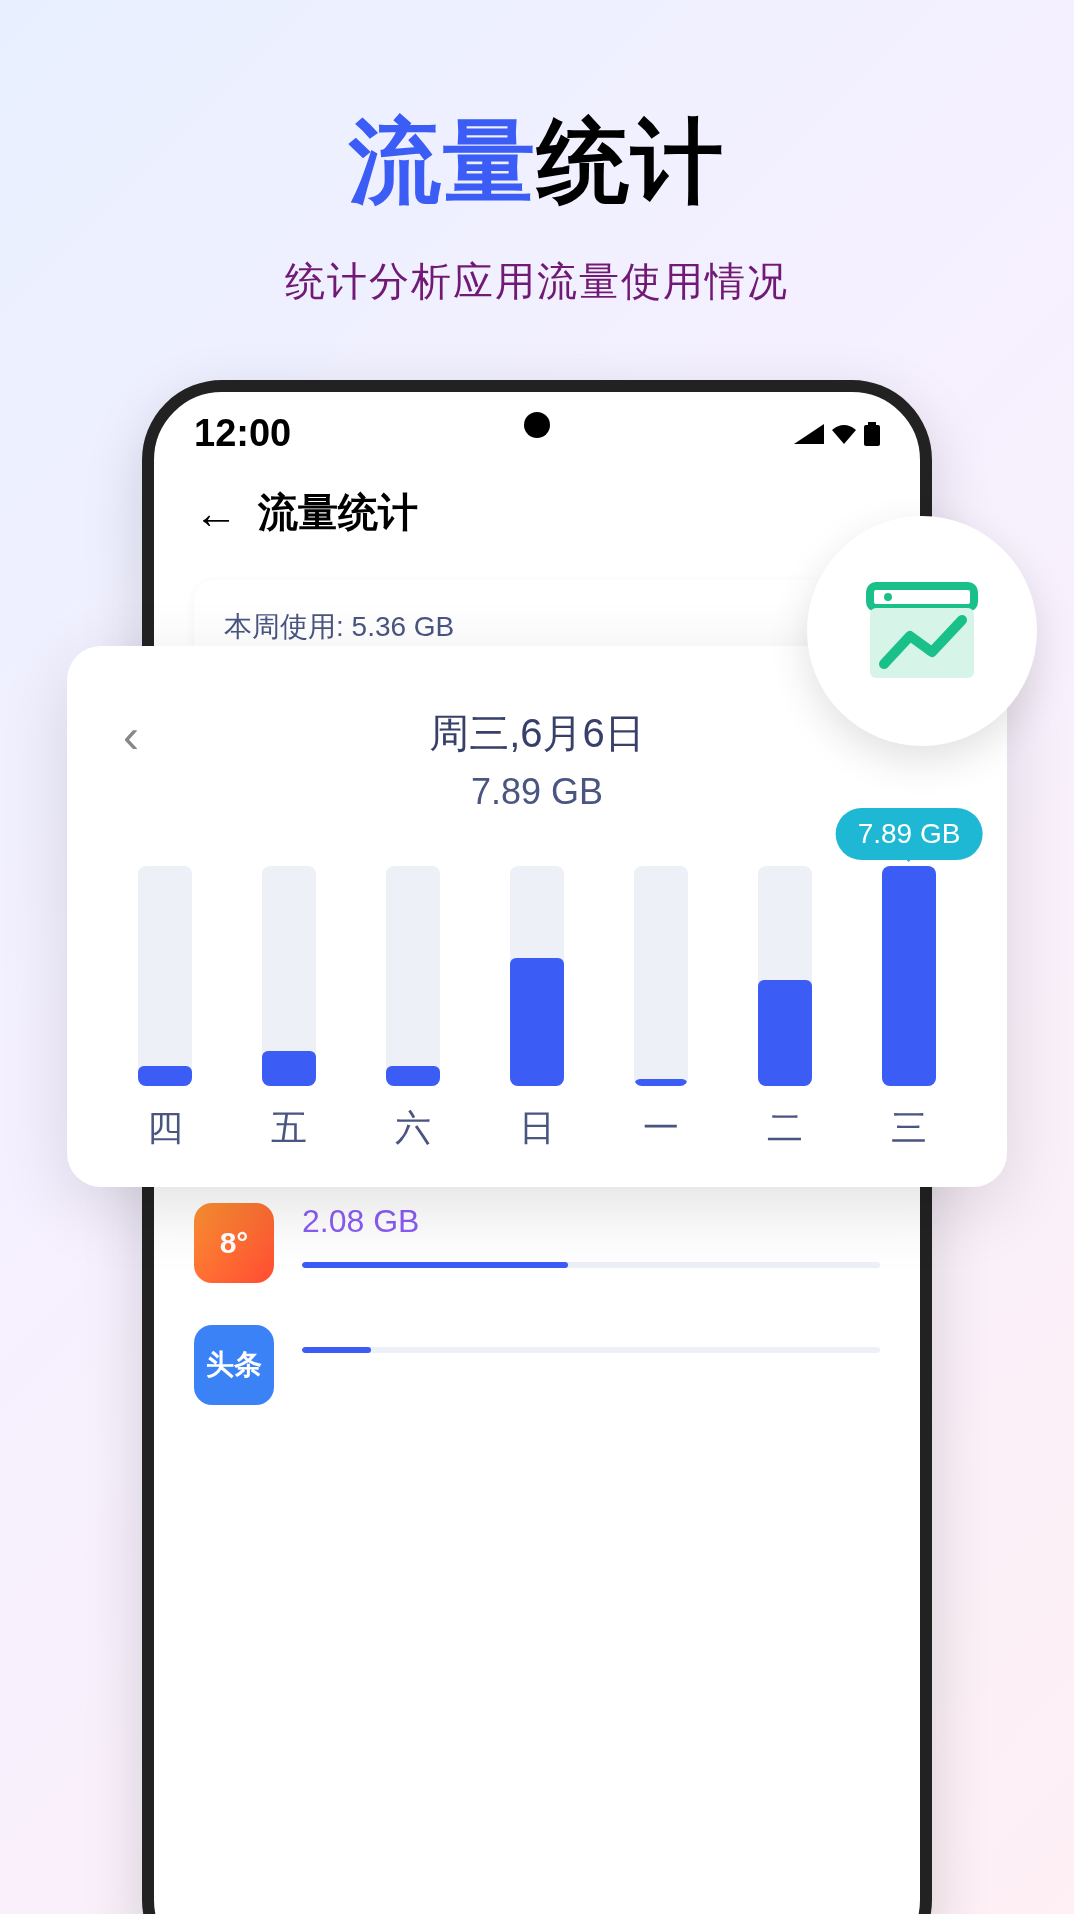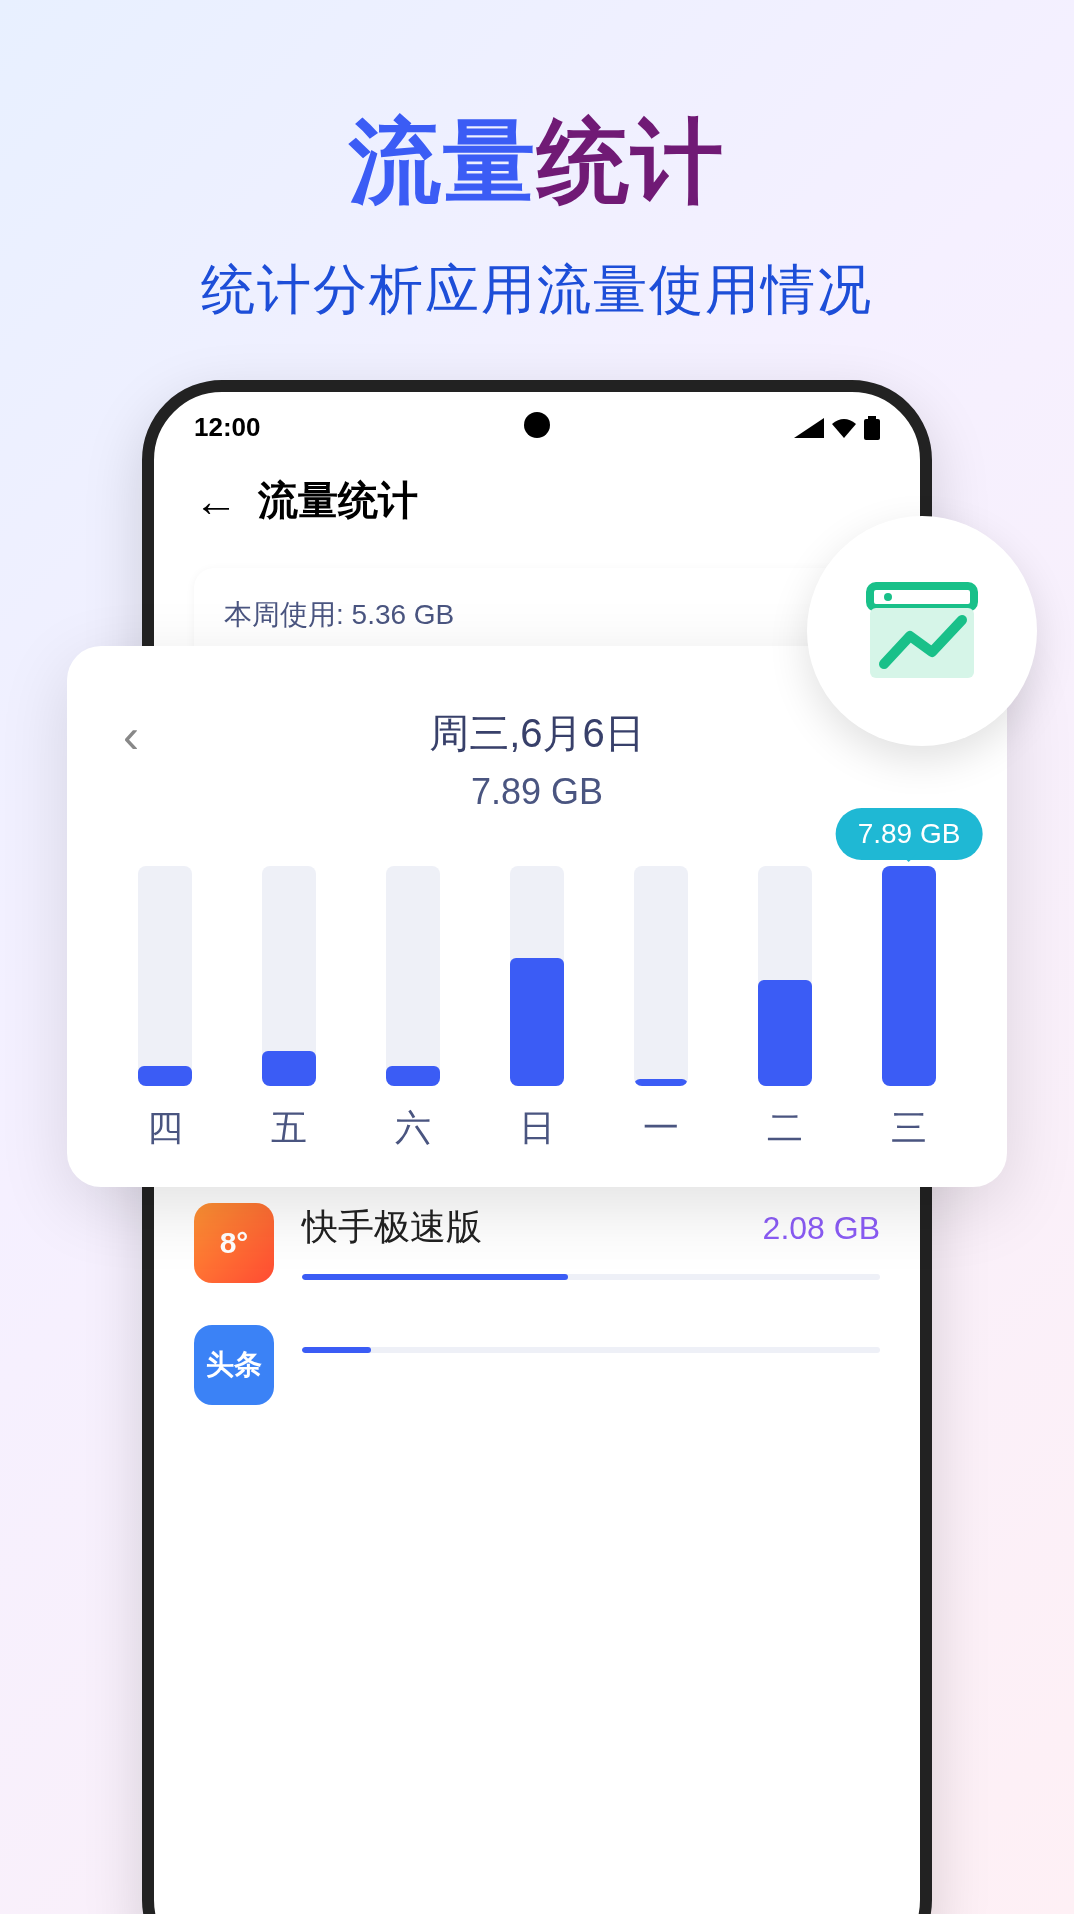--- a/index.html
+++ b/index.html
@@ -14,46 +14,46 @@
   .hero {
     text-align: center;
     padding-top: 100px;
   }
   .hero-title {
     font-size: 92px;
     font-weight: 700;
     letter-spacing: 2px;
   }
   .hero-title .accent { color: #3b5cf5; }
-  .hero-title .dark { color: #701a75; }
+  .hero-title .dark { color: #000000; }
   .hero-sub {
     margin-top: 30px;
-    font-size: 54px;
-    color: #1d4ed8;
+    font-size: 40px;
+    color: #701a75;
     letter-spacing: 2px;
   }
   .phone {
     position: absolute;
     left: 50%;
     transform: translateX(-50%);
     top: 380px;
     width: 790px;
     height: 1600px;
     background: #fff;
     border: 12px solid #222;
     border-radius: 80px;
     overflow: hidden;
     box-shadow: 0 20px 60px rgba(0,0,0,.15);
   }
   .status-bar {
     display: flex;
     justify-content: space-between;
     align-items: center;
     padding: 20px 40px 0;
-    font-size: 26px;
+    font-size: 38px;
     font-weight: 600;
   }
   .status-icons { display: flex; gap: 6px; align-items: center; }
   .camera-notch {
     position: absolute;
     left: 50%; transform: translateX(-50%);
     top: 20px;
     width: 26px; height: 26px;
     background: #000; border-radius: 50%;
   }
@@ -262,21 +262,20 @@
 
   <div class="app-list">
     <div class="divider">
       <div class="divider-inner" style="width:70%"></div>
     </div>
     <div id="apps">
         <div class="app-item">
           <div class="app-icon kuaishou">8°</div>
           <div class="app-body">
             <div class="app-top">
-              <span class="app-name">快手极速版</span>
               <span class="app-size">2.08 GB</span>
             </div>
             <div class="app-bar-bg">
               <div class="app-bar-fill" style="width:46%"></div>
             </div>
           </div>
         </div>
         <div class="app-item">
           <div class="app-icon toutiao">头条</div>
           <div class="app-body">

